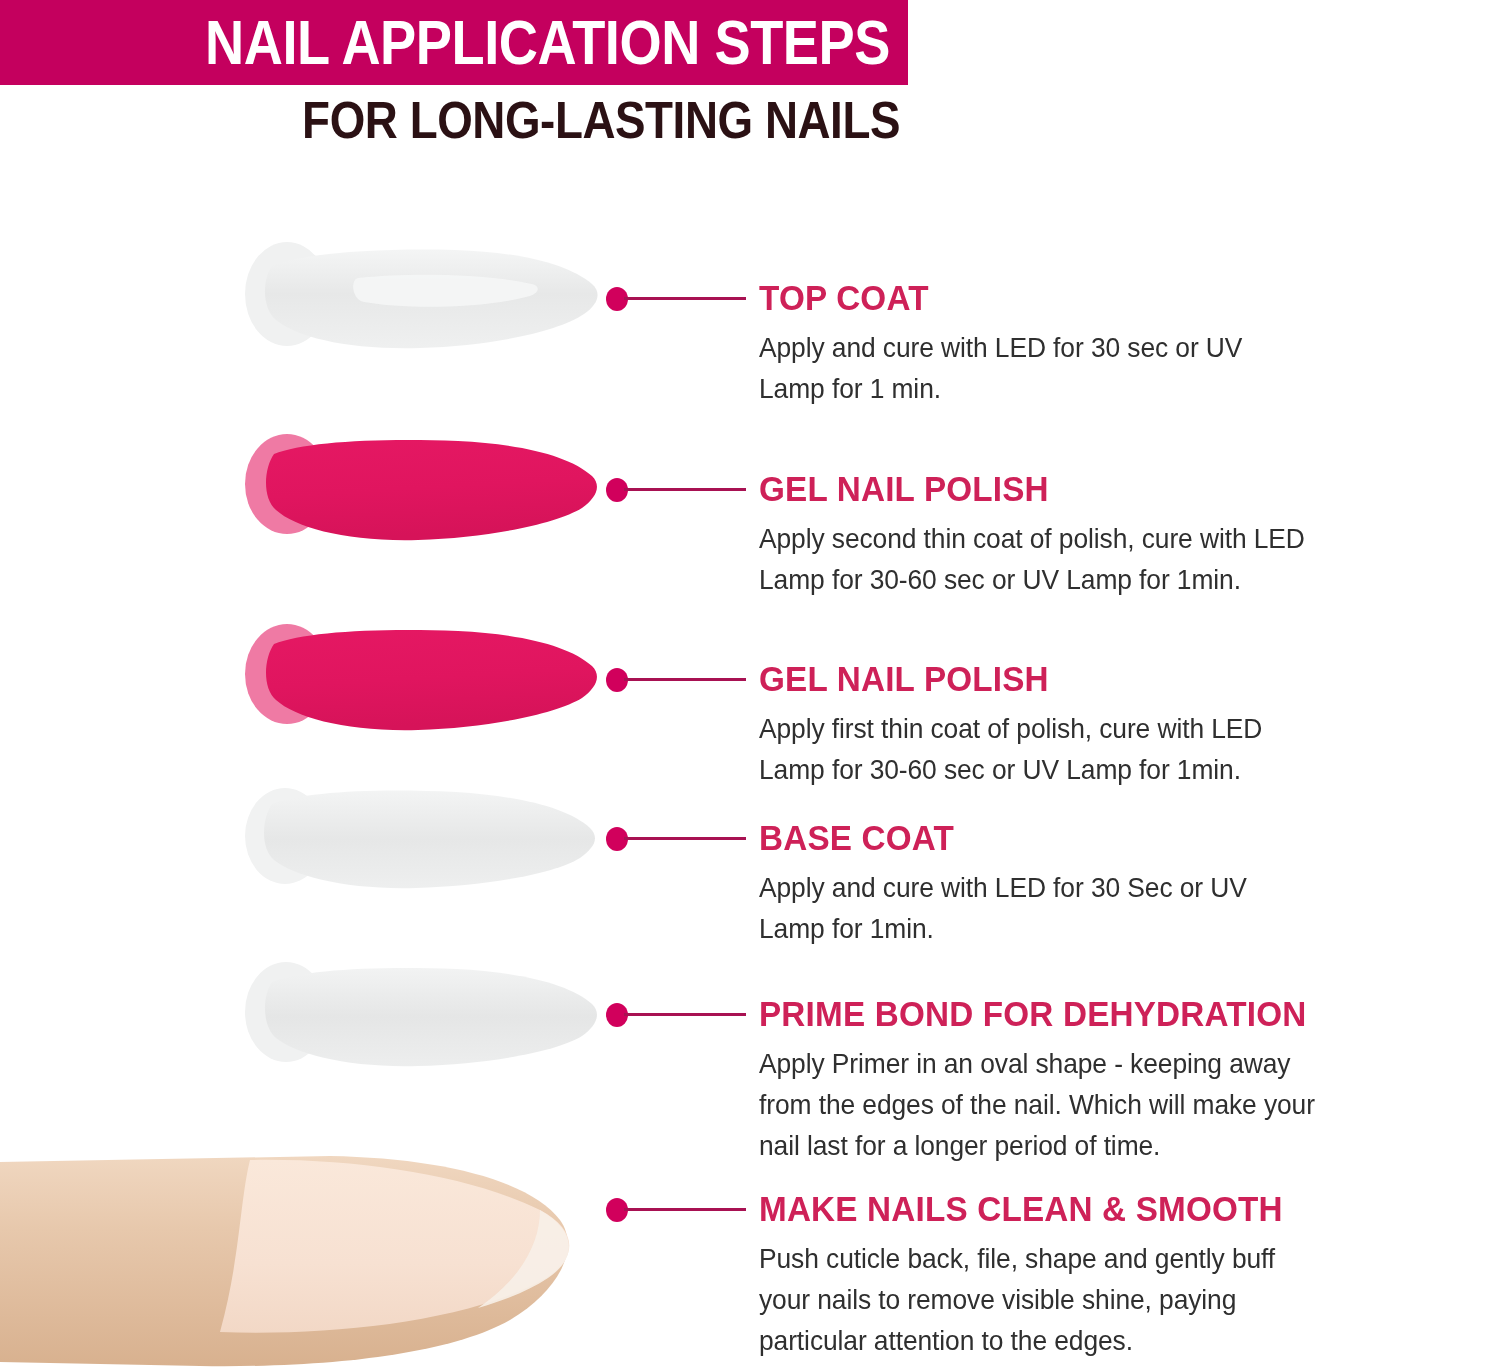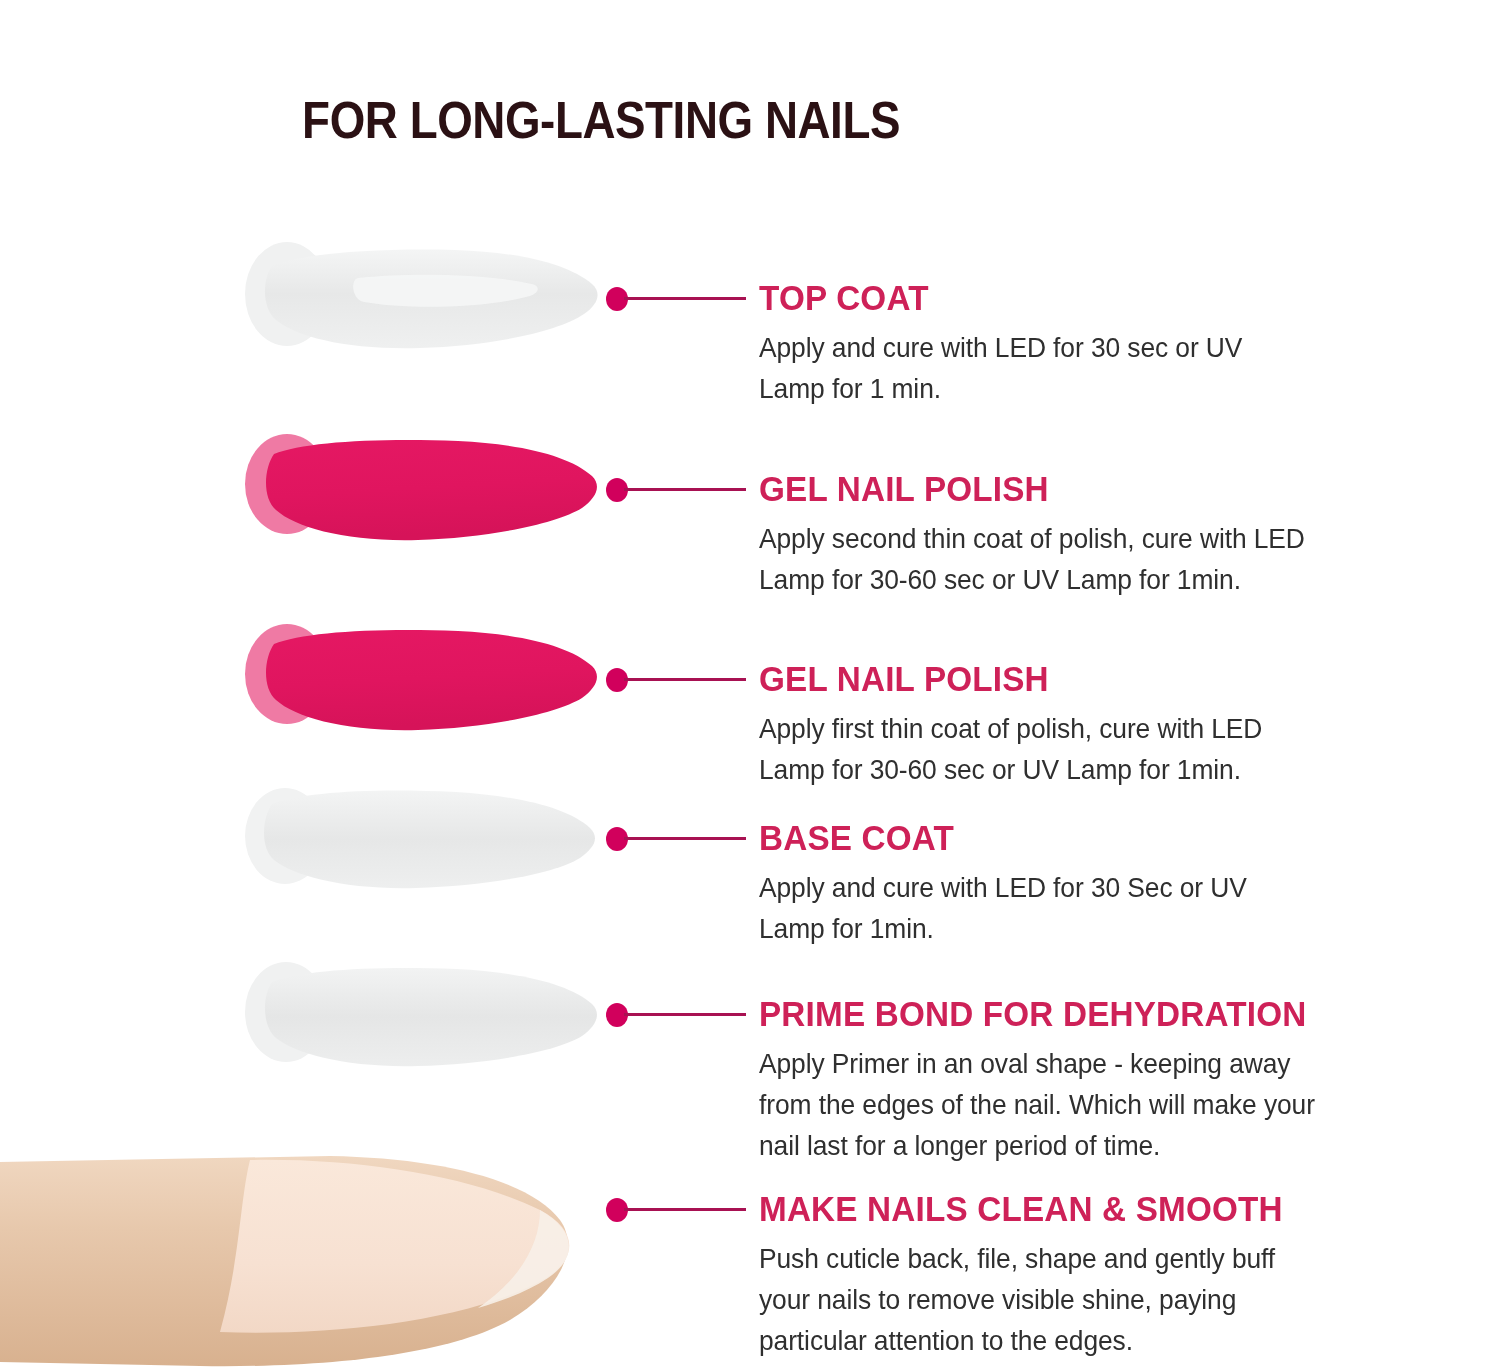--- a/index.html
+++ b/index.html
@@ -113,20 +113,23 @@
     top: 1140px;
     width: 620px;
     height: 229px;
   }
 </style>
 </head>
 <body>
 
 <div id="page">
 
+  <div id="header-bar">
+    <div id="header-title">NAIL APPLICATION STEPS</div>
+  </div>
   <div id="header-subtitle">FOR LONG-LASTING NAILS</div>
 
   <svg class="nail-layer" style="left:240px; top:232px;" width="370" height="125" viewBox="0 0 370 125">
     <defs>
       <linearGradient id="clearGradA" x1="0" y1="0" x2="0" y2="1">
         <stop offset="0%" stop-color="#f4f5f5"></stop>
         <stop offset="45%" stop-color="#e7e8e8"></stop>
         <stop offset="100%" stop-color="#eff0f0"></stop>
       </linearGradient>
     </defs>

